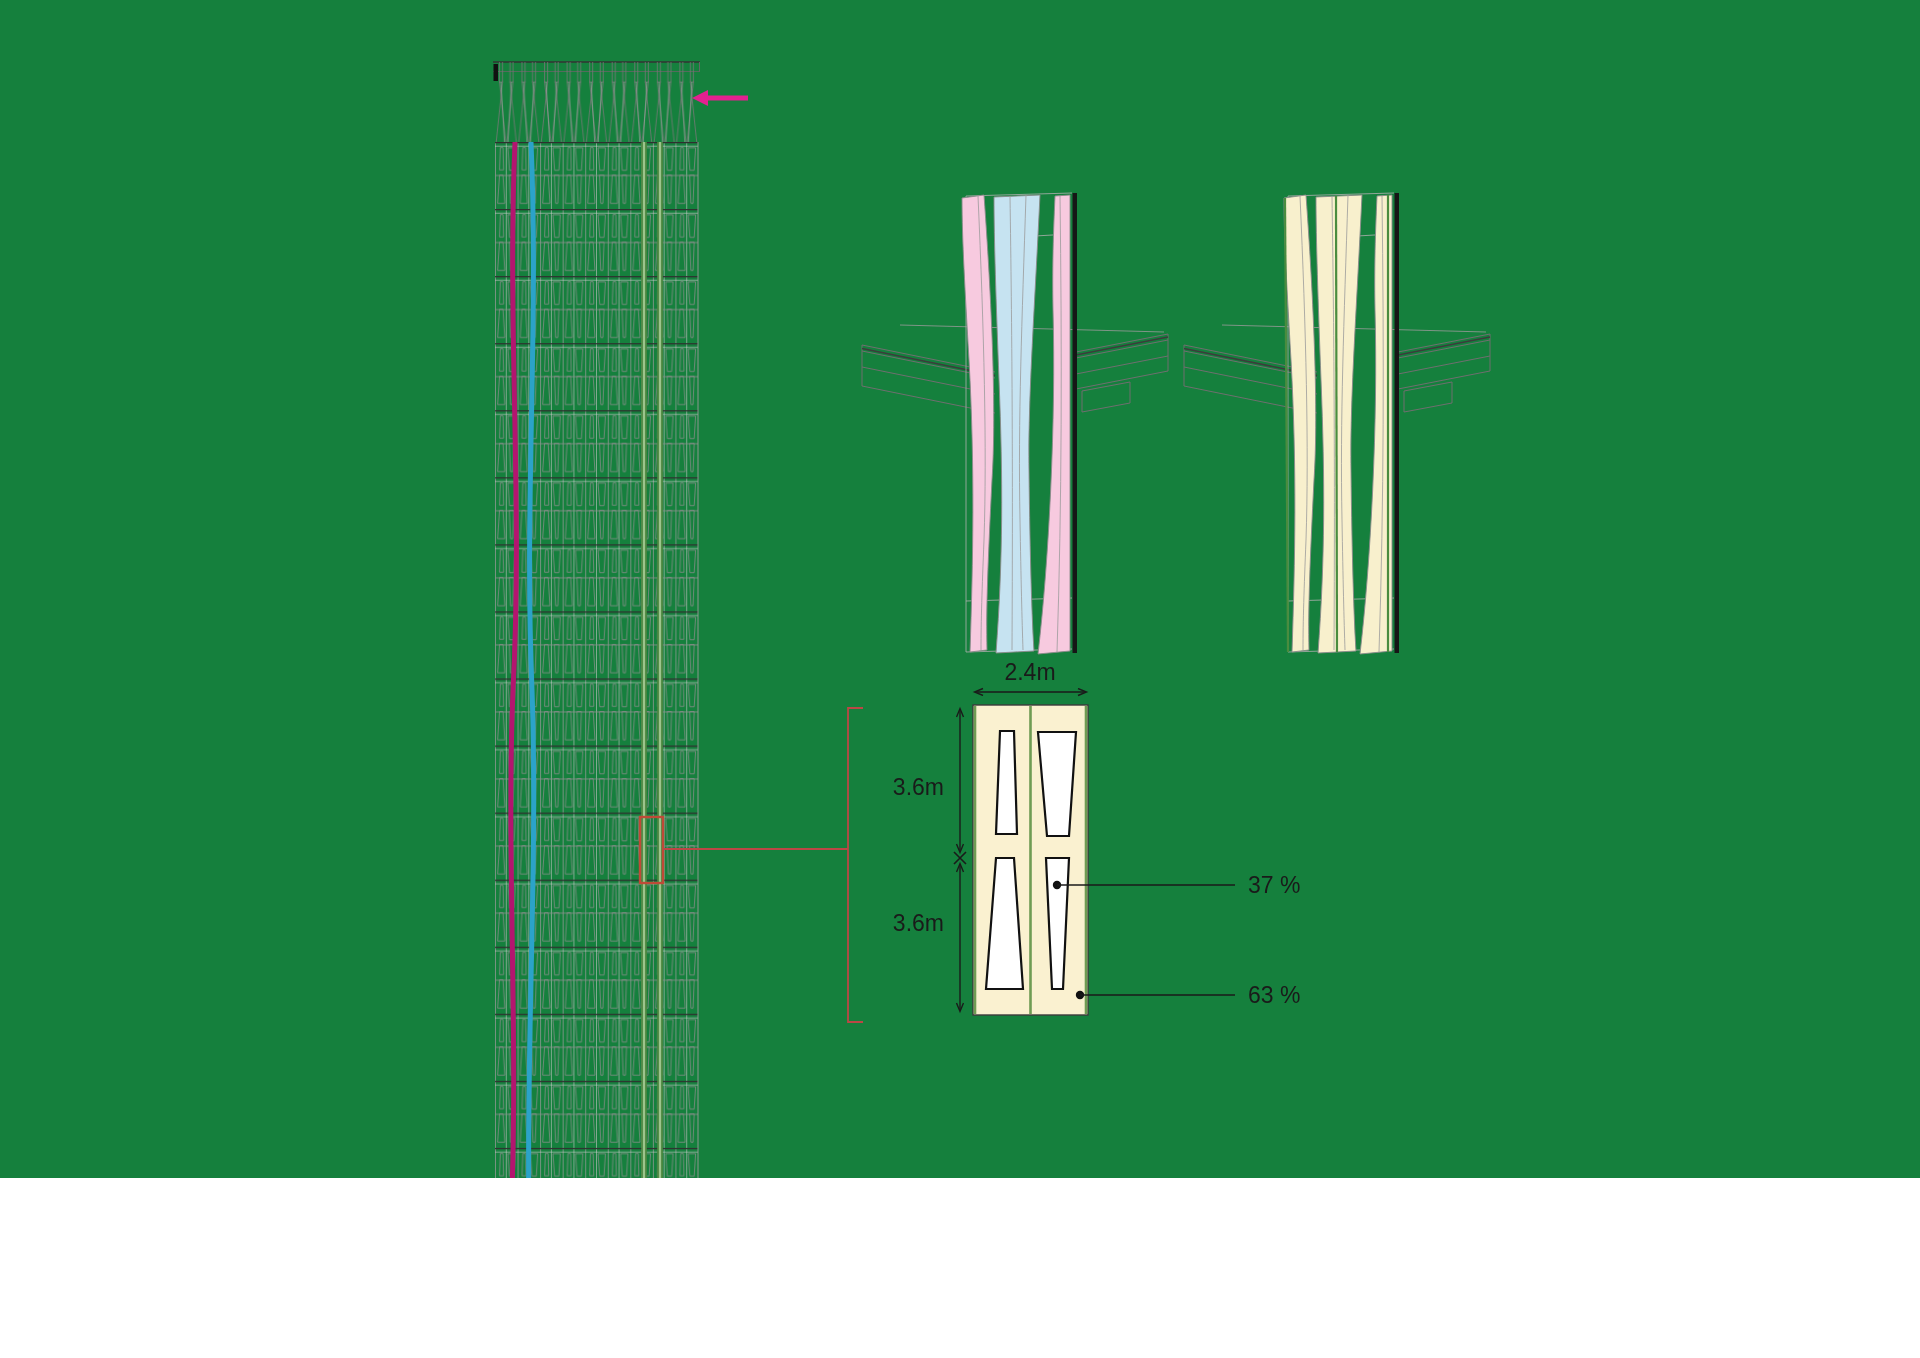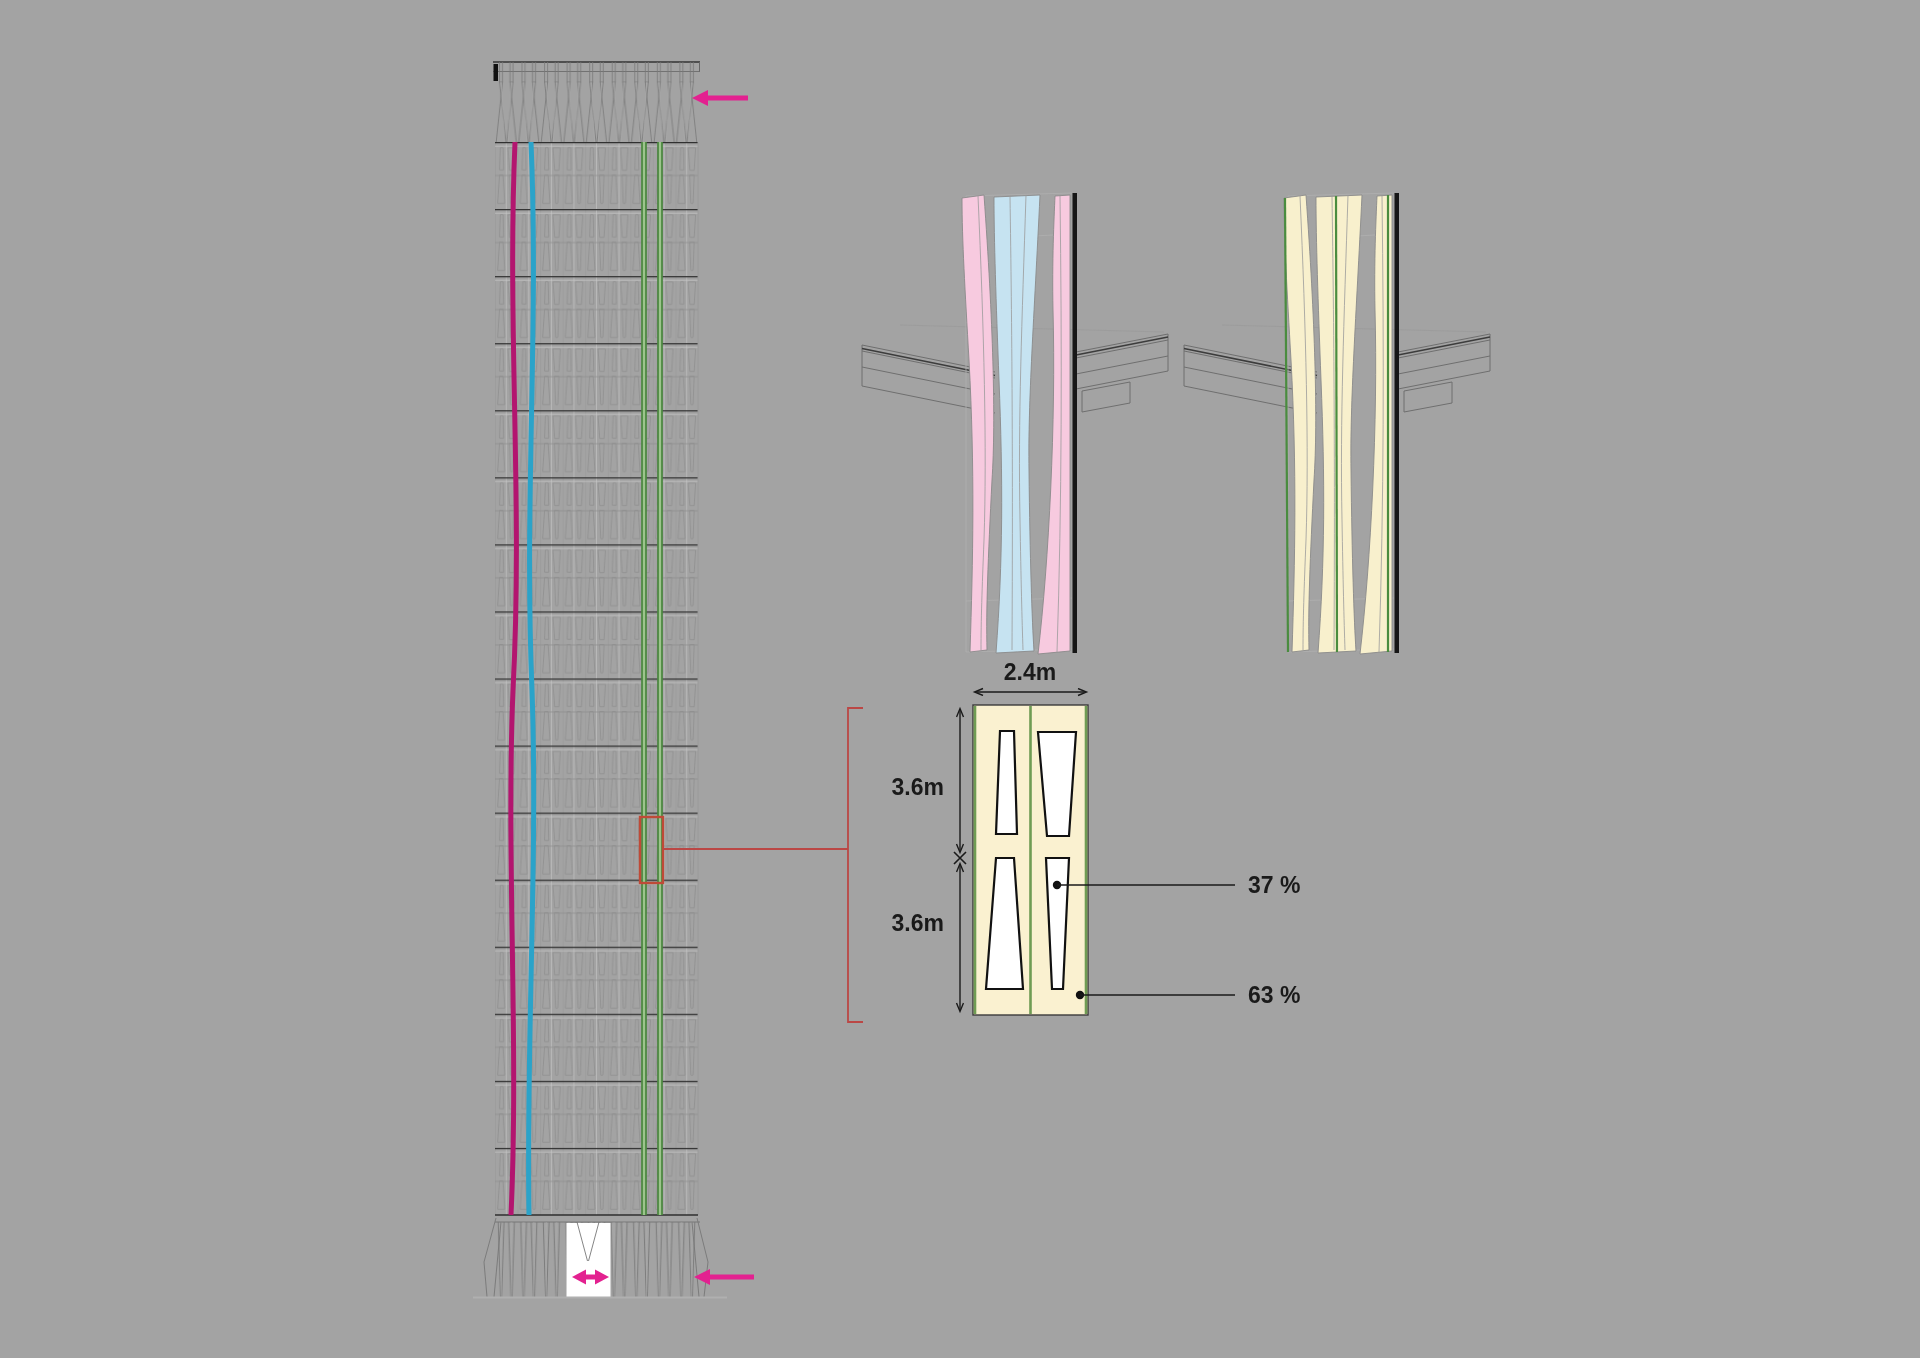--- a/index.html
+++ b/index.html
@@ -1,17 +1,17 @@
 <!DOCTYPE html>
 <html><head>
 <meta charset="utf-8">
 <style>
   html,body{margin:0;padding:0;background:#ffffff;}
-  .canvas{position:relative;width:1920px;height:1358px;background:#a3a3a3;overflow:hidden;
-          font-family:"Liberation Sans", sans-serif;font-weight:bold;}
+  .canvas{position:relative;width:1920px;height:1178px;background:#15803d;overflow:hidden;
+          font-family:"Liberation Sans", sans-serif;}
   svg text{font-family:"Liberation Sans", sans-serif;fill:#1a1a1a;}
   .dimlabel{font-size:23px;}
   .pctlabel{font-size:23px;}
 </style>
 </head>
 <body>
 
 <div class="canvas">
 <svg width="1920" height="1358" viewBox="0 0 1920 1358">
   <defs>

